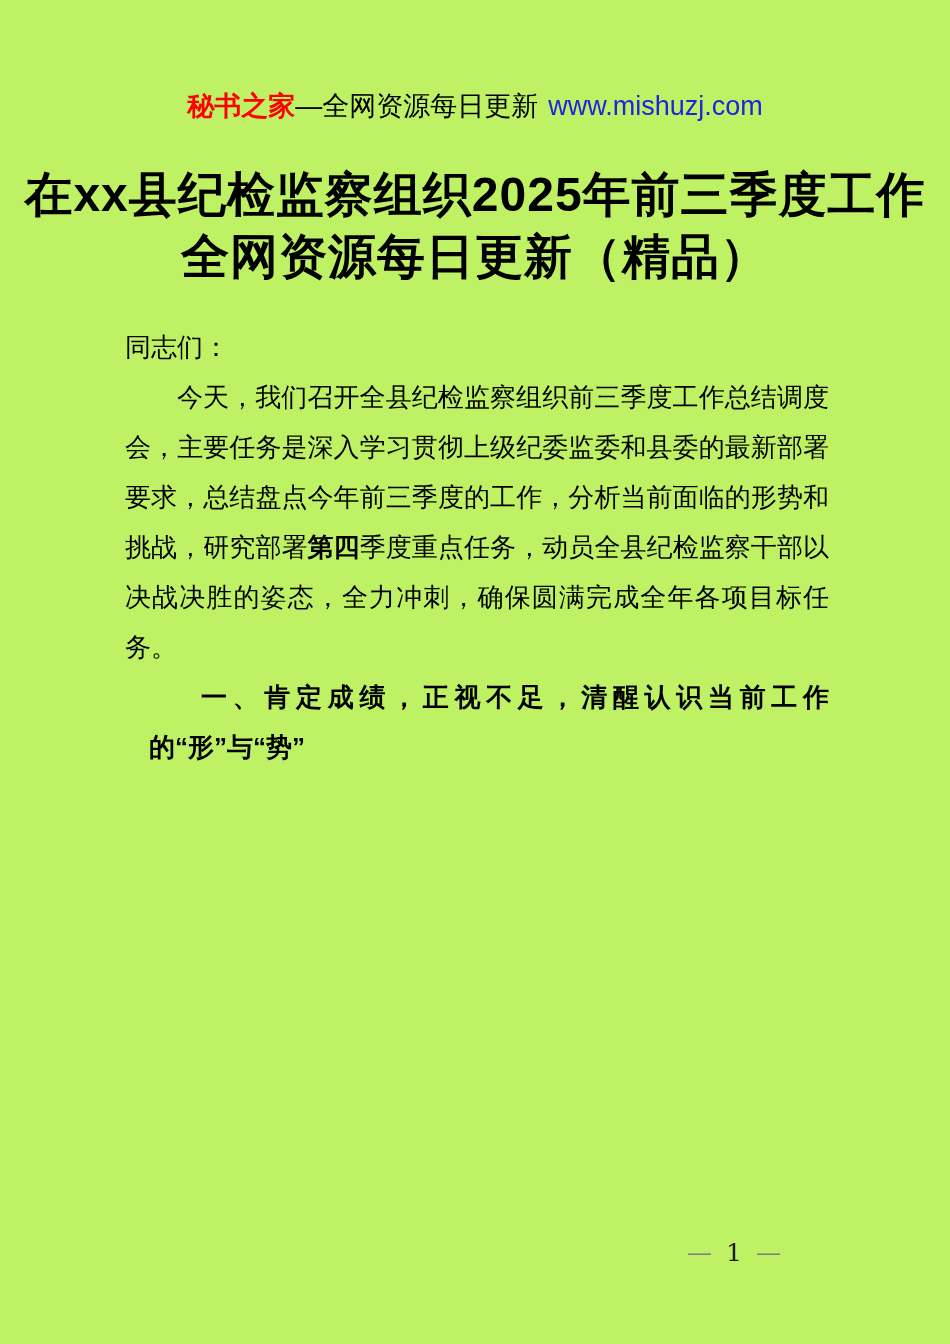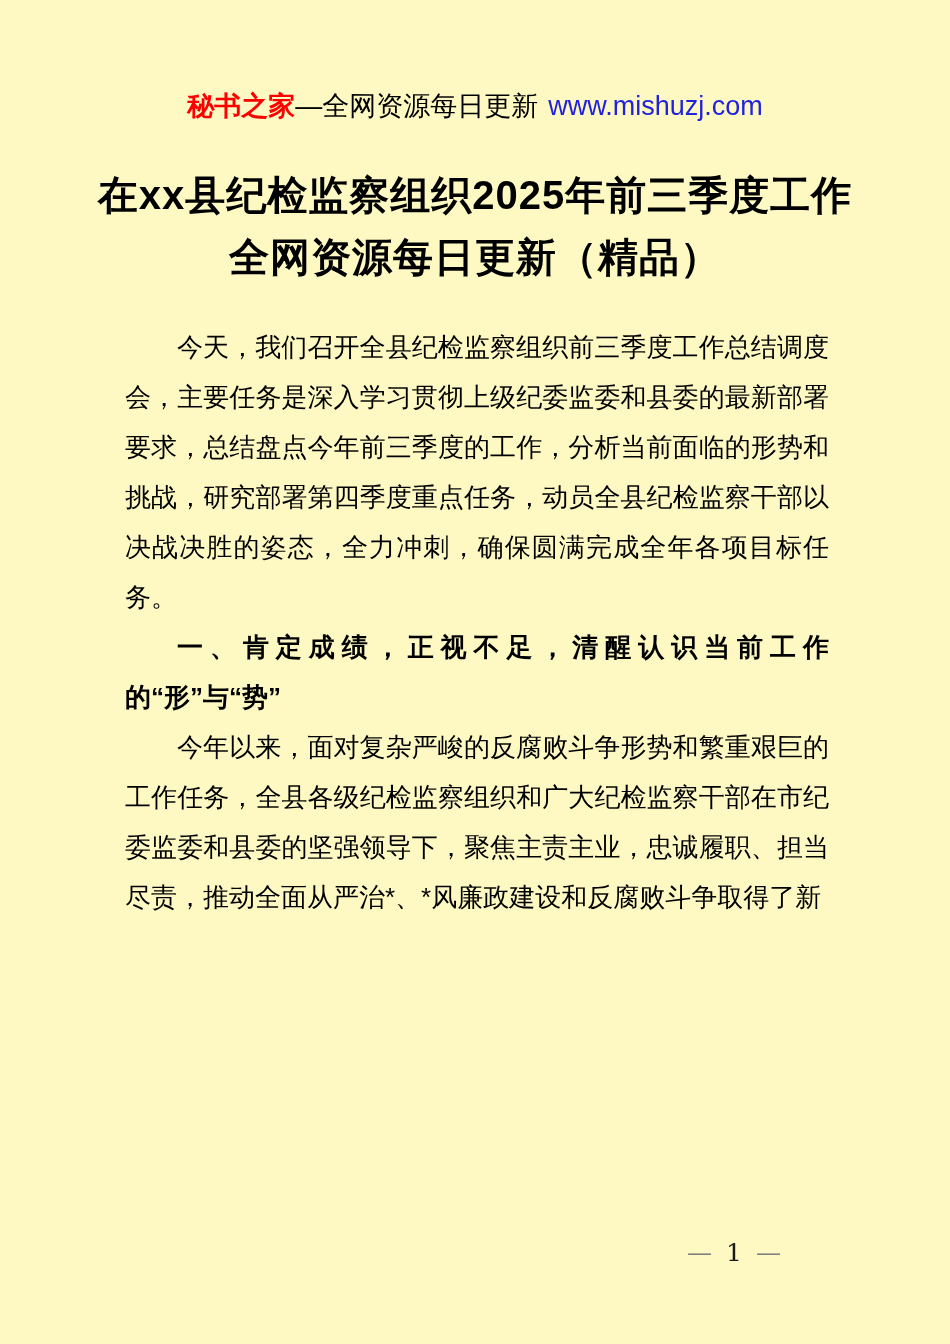--- a/index.html
+++ b/index.html
@@ -4,21 +4,21 @@
 <style>
   html, body {
     margin: 0;
     padding: 0;
     background: #ffffff;
   }
   .page {
     position: relative;
     width: 950px;
     height: 1344px;
-    background: #fef9c3;
+    background: #bef264;
     overflow: hidden;
     font-family: "Liberation Sans", sans-serif;
     color: #000000;
   }
   .doc-header {
     position: absolute;
     top: 88px;
     left: 0;
     width: 100%;
     text-align: center;
@@ -37,21 +37,21 @@
     color: #2222dd;
     margin-left: 10px;
   }
   .doc-title {
     position: absolute;
     top: 164px;
     left: 0;
     width: 100%;
     margin: 0;
     text-align: center;
-    font-size: 40px;
+    font-size: 48px;
     line-height: 62px;
     font-weight: bold;
     letter-spacing: 1px;
   }
   .doc-body {
     position: absolute;
     top: 322px;
     left: 125px;
     width: 704px;
     font-size: 26px;
@@ -61,23 +61,24 @@
   .para {
     margin: 0;
     padding: 0;
     text-indent: 2em;
   }
   .para.salutation {
     text-indent: 0;
   }
   .para.heading {
     font-weight: bold;
+    margin-left: 24px;
   }
   .seg-bold {
-    font-weight: normal;
+    font-weight: bold;
   }
   .doc-footer {
     position: absolute;
     top: 1238px;
     right: 169px;
     font-family: "DejaVu Serif", serif;
     font-size: 25px;
     line-height: 30px;
     white-space: nowrap;
   }
@@ -97,22 +98,22 @@
   <div class="doc-header">
     <span class="site-name" style="color: rgb(255, 0, 0);">秘书之家</span><span class="tagline">—全网资源每日更新</span><span class="site-url" style="color: rgb(34, 34, 221);">www.mishuzj.com</span>
   </div>
 
   <h1 class="doc-title" id="doc-title">
       <div class="title-line">在xx县纪检监察组织2025年前三季度工作</div>
       <div class="title-line">全网资源每日更新（精品）</div>
     </h1>
 
   <div class="doc-body" id="doc-body" style="color: rgb(0, 0, 0);">
+      <p class="para salutation"><span class="seg">同志们：</span></p>
       <p class="para body"><span class="seg">今天，我们召开全县纪检监察组织前三季度工作总结调度会，主要任务是深入学习贯彻上级纪委监委和县委的最新部署要求，总结盘点今年前三季度的工作，分析当前面临的形势和挑战，研究部署</span><span class="seg-bold">第四</span><span class="seg">季度重点任务，动员全县纪检监察干部以决战决胜的姿态，全力冲刺，确保圆满完成全年各项目标任务。</span></p>
       <p class="para heading"><span class="seg">一、肯定成绩，正视不足，清醒认识当前工作的“形”与“势”</span></p>
-      <p class="para body"><span class="seg">今年以来，面对复杂严峻的反腐败斗争形势和繁重艰巨的工作任务，全县各级纪检监察组织和广大纪检监察干部在市纪委监委和县委的坚强领导下，聚焦主责主业，忠诚履职、担当尽责，推动全面从严治*、*风廉政建设和反腐败斗争取得了新</span></p>
     </div>
 
   <div class="doc-footer">
     <span class="footer-dash" style="color: rgb(128, 128, 128);">—</span><span class="page-num">1</span><span class="footer-dash" style="color: rgb(128, 128, 128);">—</span>
   </div>
 
 </div>
 
 </body></html>

